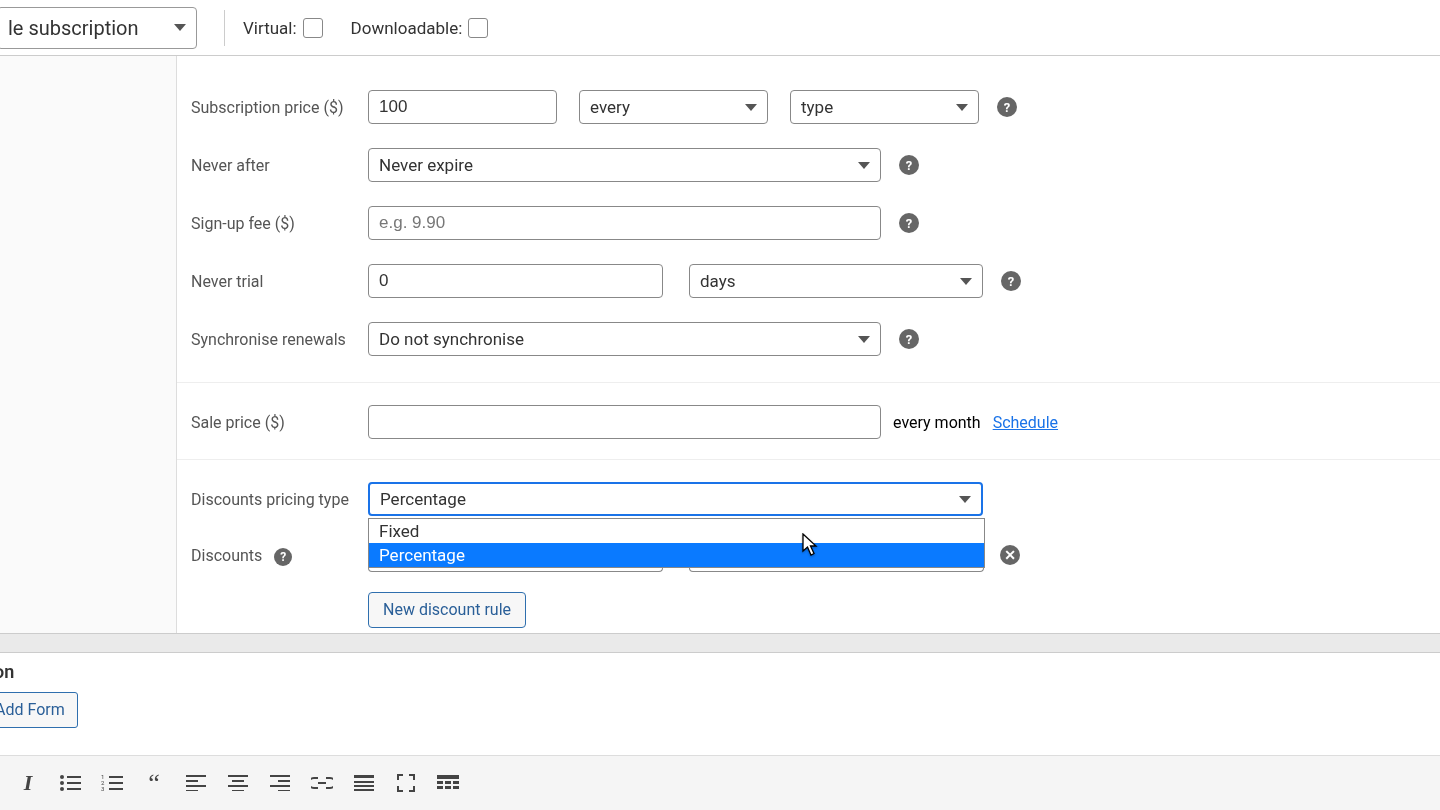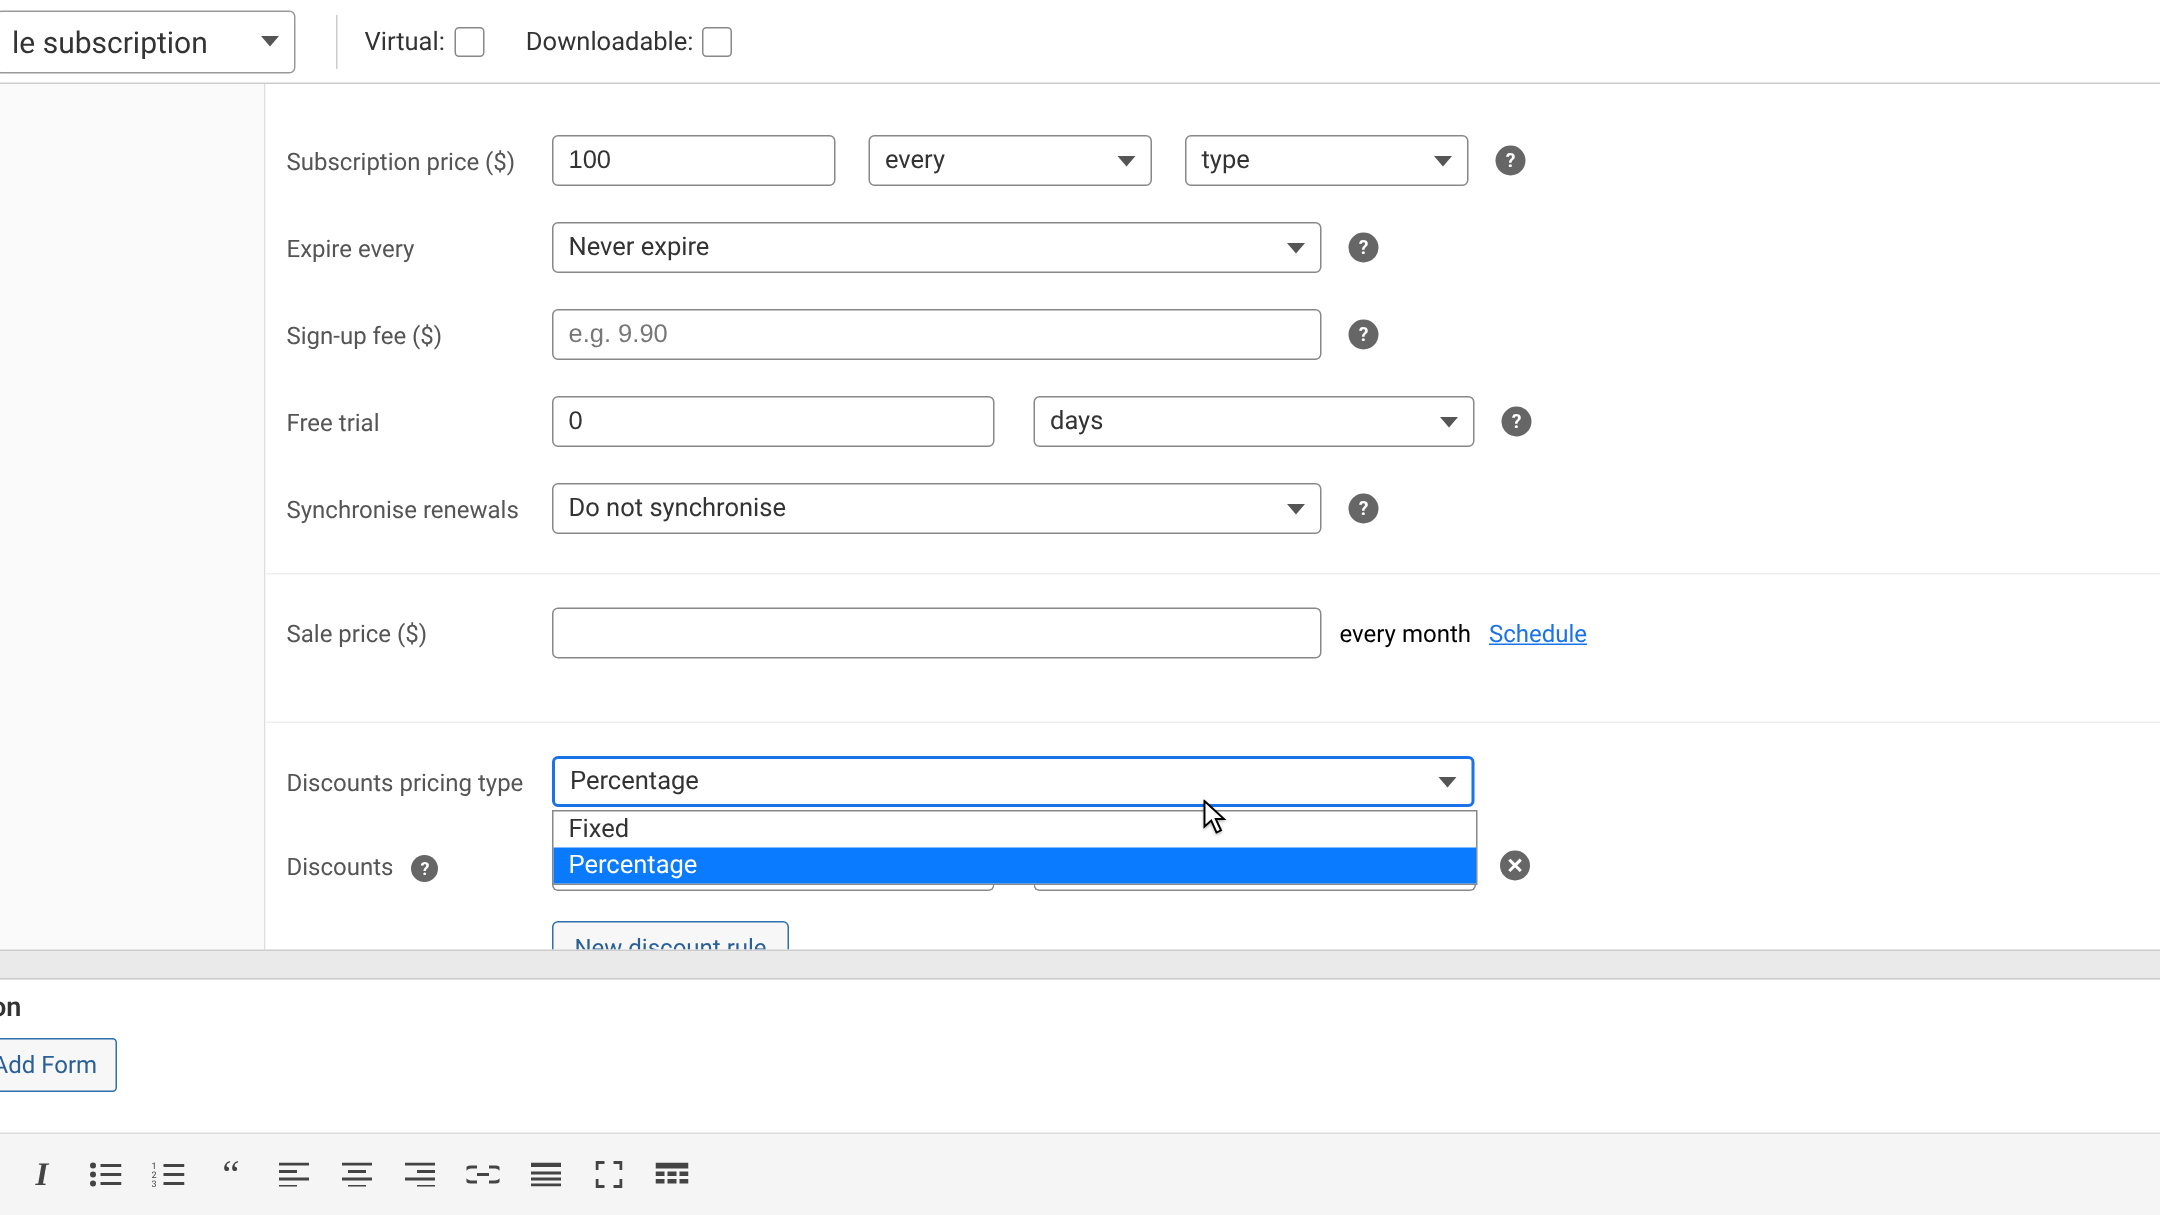--- a/index.html
+++ b/index.html
@@ -284,54 +284,54 @@
       <span class="chev"></span>
     </div>
     <div class="sel wide3">
       <span>type</span>
       <span class="chev"></span>
     </div>
     <span class="help">?</span>
   </div>
 
   <div class="row">
-    <div class="label">Expire every</div>
+    <div class="label">Never after</div>
     <div class="sel full">
       <span>Never expire</span>
       <span class="chev"></span>
     </div>
     <span class="help">?</span>
   </div>
 
   <div class="row">
     <div class="label">Sign-up fee ($)</div>
     <input class="txt full" placeholder="e.g. 9.90" style="">
     <span class="help">?</span>
   </div>
 
   <div class="row">
-    <div class="label">Free trial</div>
+    <div class="label">Never trial</div>
     <input class="txt mid1" value="0" style="">
     <div class="sel mid2">
       <span>days</span>
       <span class="chev"></span>
     </div>
     <span class="help">?</span>
   </div>
 
   <div class="row row-sep" style="padding-bottom:26px;">
     <div class="label">Synchronise renewals</div>
     <div class="sel full">
       <span>Do not synchronise</span>
       <span class="chev"></span>
     </div>
     <span class="help">?</span>
   </div>
 
-  <div class="row row-sep" style="padding-top:22px;padding-bottom:42px;">
+  <div class="row row-sep" style="padding-top:22px;padding-bottom:20px;">
     <div class="label">Sale price ($)</div>
     <input class="txt full" style="">
     <span class="saleinfo">every month</span>
     <a class="schedlink">Schedule</a>
   </div>
 
   <div class="row" style="padding-top:22px;">
     <div class="label">Discounts pricing type</div>
     <div class="sel-open">
       <span>Percentage</span>

